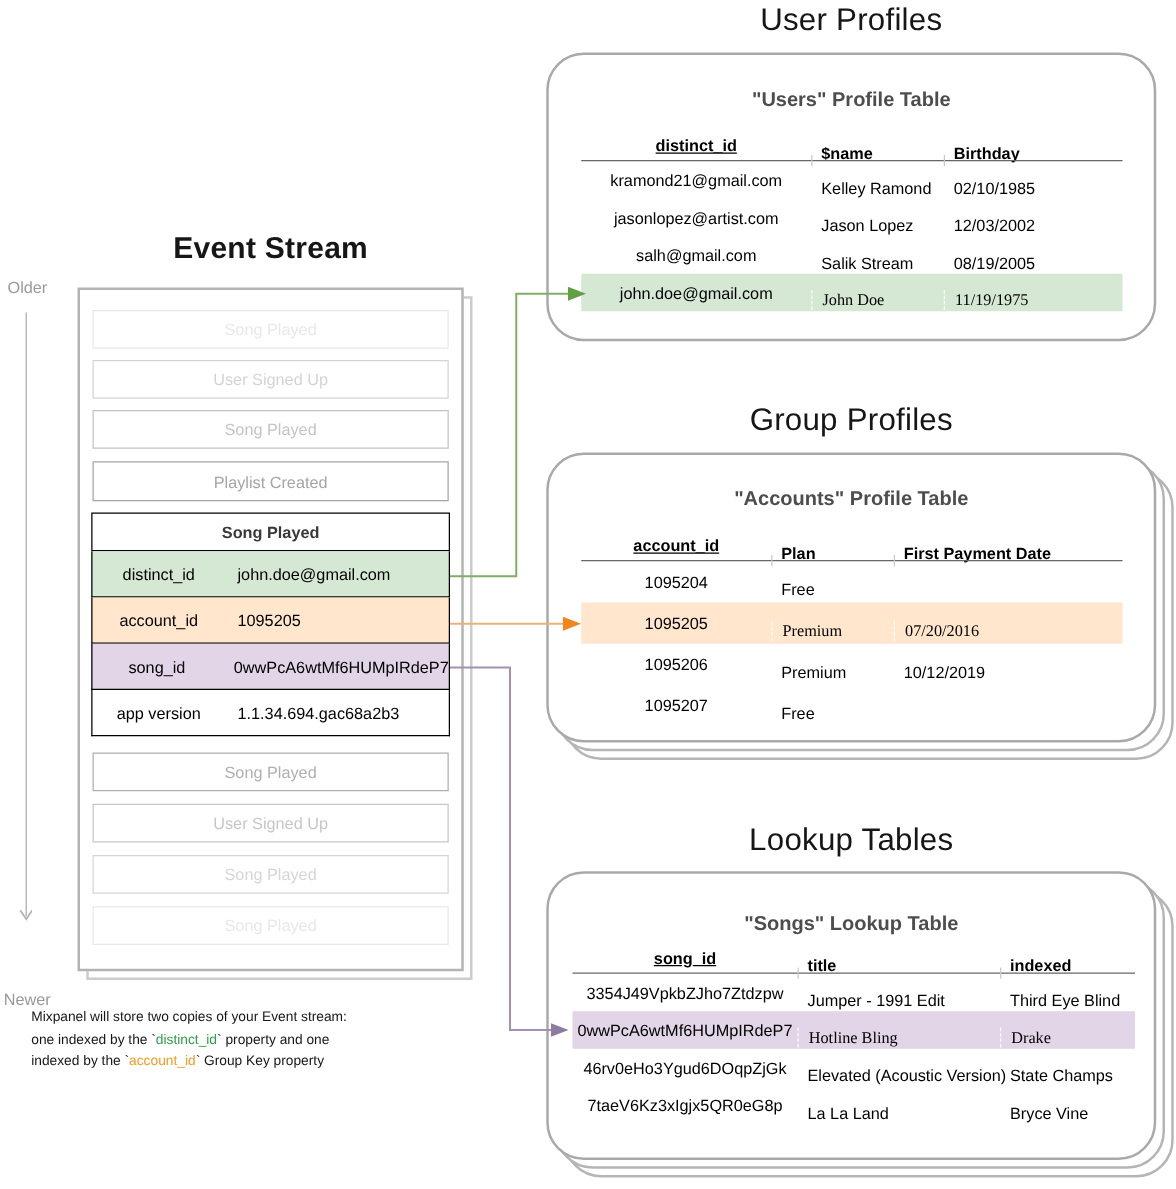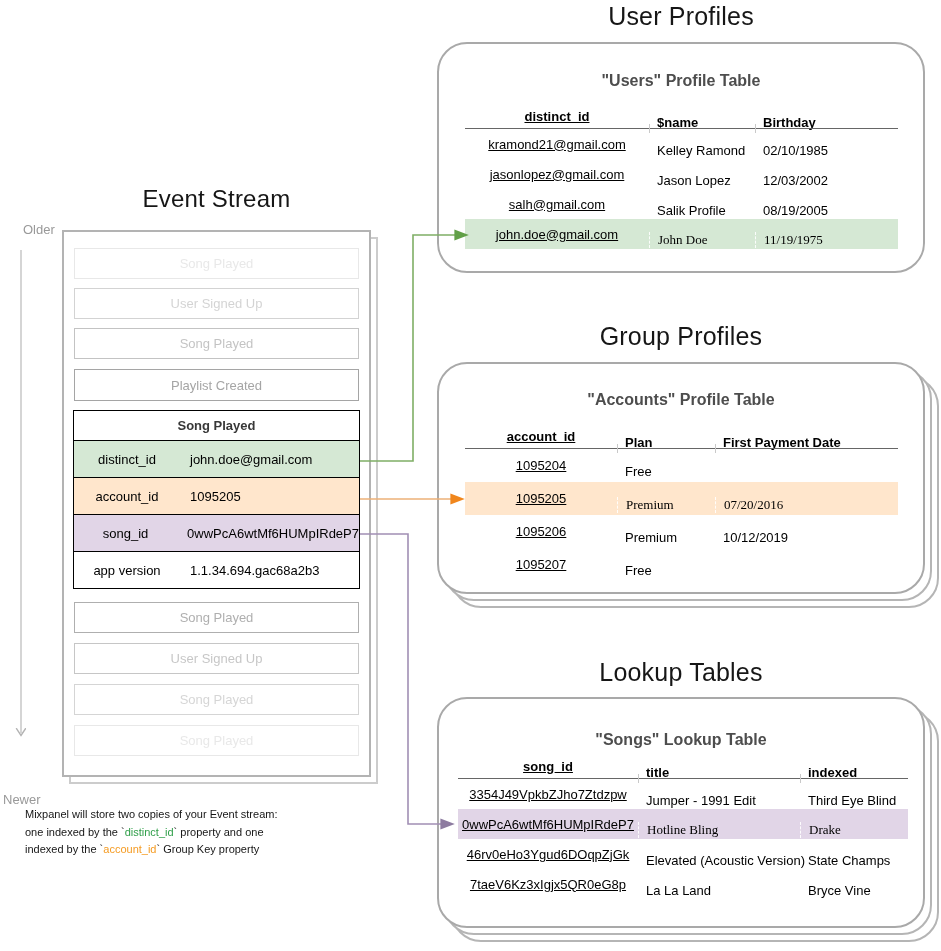--- a/index.html
+++ b/index.html
@@ -25,21 +25,21 @@
   }
   .ptable{position:absolute;box-sizing:border-box;font-size:13px;}
   .phead{display:flex;height:24px;align-items:center;font-weight:bold;}
   .phead .c1{text-decoration:underline;}
   .underline{height:0;border-top:1px solid #666;position:relative;}
   .tick{position:absolute;top:-5px;width:1px;height:9px;background:#c9c9c9;}
   .prow{display:flex;align-items:center;box-sizing:border-box;white-space:nowrap;}
   .t-users .prow{height:30px;}
   .t-accounts .prow{height:33px;}
   .t-songs .prow{height:30px;}
-  .c1{text-align:center;text-decoration:underline;box-sizing:border-box;}
+  .c1{text-align:center;box-sizing:border-box;}
   .c2,.c3{padding-left:8px;box-sizing:border-box;margin-top:12px;}
   .t-users .c1{width:184px;} .t-users .c2{width:106px;} .t-users .c3{width:143px;}
   .t-accounts .c1{width:152px;} .t-accounts .c2{width:98px;} .t-accounts .c3{width:183px;}
   .t-songs .c1{width:180px;} .t-songs .c2{width:162px;} .t-songs .c3{width:108px;}
   .hl-green-row{background:#d5e8d4;}
   .hl-orange-row{background:#ffe6cc;}
   .hl-purple-row{background:#e1d5e7;}
   .prow.hl .c2,.prow.hl .c3{border-left:1px dashed rgba(255,255,255,0.9);font-family:Liberation Serif, serif;}
   
   .stream-frame{position:absolute;box-sizing:border-box;background:#fff;border:2px solid #b3b3b3;}
@@ -70,23 +70,23 @@
     position:absolute;left:25px;top:806px;width:385px;text-align:left;
     font-size:11px;line-height:17.5px;color:#161616;
   }
   .code-green{color:#2f9e49;}
   .code-orange{color:#f59b22;}
   svg.overlay{position:absolute;left:0;top:0;pointer-events:none;}
 </style>
 </head>
 <body>
 
-<div class="section-title" style="left:62px;top:185px;width:309px;font-size:24px;">Event Stream</div>
-
-<div class="side-label" style="left:23px;top:222px;">Older</div>
+<div class="section-title" style="left:62px;top:185px;width:309px;font-size:24px;font-weight:bold;">Event Stream</div>
+
+<div class="side-label" style="left:6px;top:222px;">Older</div>
 <div class="side-label" style="left:3px;top:792px;">Newer</div>
 
 <div class="stream-frame back" style="left:69px;top:237px;width:309px;height:547px;"></div>
 <div class="stream-frame" style="left:62px;top:230px;width:309px;height:547px;"></div>
 
 <div class="ev-box fade-22" style="left:74px;top:248px;">Song Played</div>
 <div class="ev-box fade-42" style="left:74px;top:288px;">User Signed Up</div>
 <div class="ev-box fade-58" style="left:74px;top:328px;">Song Played</div>
 <div class="ev-box fade-88" style="left:74px;top:369px;height:32px;">Playlist Created</div>
 
@@ -134,27 +134,27 @@
   <div class="underline">
     <span class="tick" style="left:184px;"></span>
     <span class="tick" style="left:290px;"></span>
   </div>
   <div class="prow">
     <span class="c1">kramond21@gmail.com</span>
     <span class="c2">Kelley Ramond</span>
     <span class="c3">02/10/1985</span>
   </div>
   <div class="prow">
-    <span class="c1">jasonlopez@gmail.com</span>
+    <span class="c1">jasonlopez@artist.com</span>
     <span class="c2">Jason Lopez</span>
     <span class="c3">12/03/2002</span>
   </div>
   <div class="prow">
     <span class="c1">salh@gmail.com</span>
-    <span class="c2">Salik Profile</span>
+    <span class="c2">Salik Stream</span>
     <span class="c3">08/19/2005</span>
   </div>
   <div class="prow hl hl-green-row">
     <span class="c1">john.doe@gmail.com</span>
     <span class="c2">John Doe</span>
     <span class="c3">11/19/1975</span>
   </div>
 </div>
 
 <div class="section-title" style="left:437px;top:322px;width:488px;">Group Profiles</div>

